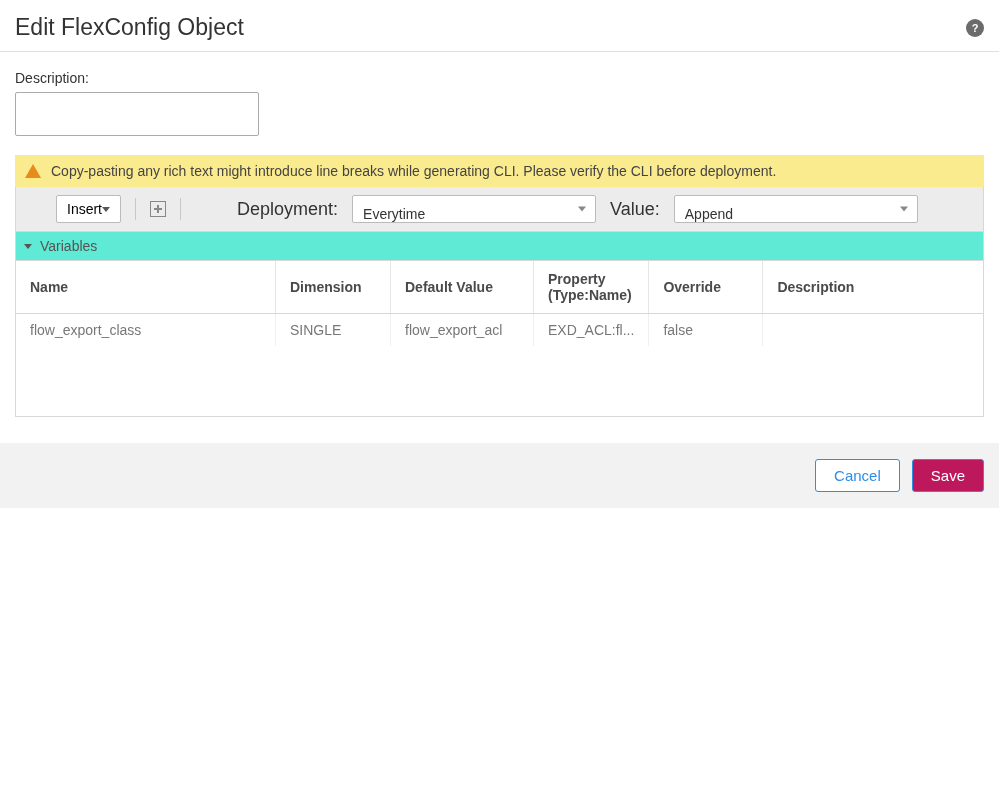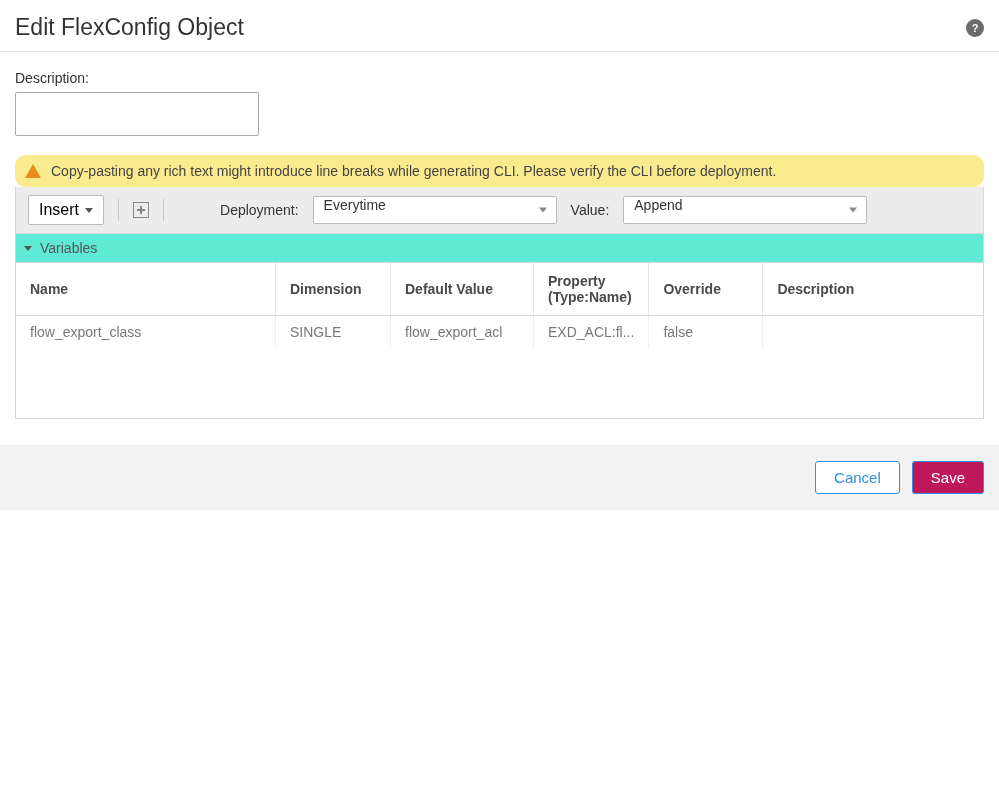--- a/index.html
+++ b/index.html
@@ -46,62 +46,61 @@
     padding: 4px 8px; font-size: 14px; resize: none;
   }
   .warning-bar {
     background: #fbeb8f;
     padding: 8px 10px;
     display: flex;
     align-items: center;
     gap: 10px;
     font-size: 14px;
     color: #444;
-    border-radius: 11px;
   }
   .warn-tri {
     width: 0; height: 0;
     border-left: 8px solid transparent;
     border-right: 8px solid transparent;
     border-bottom: 14px solid #e78b1d;
     position: relative;
     flex-shrink: 0;
   }
   .toolbar {
     background: #ececec;
     border: 1px solid #d7d7d7;
     border-top: none;
     padding: 8px 12px;
     display: flex;
     align-items: center;
     gap: 14px;
   }
   .insert-btn {
     background: #fff; border: 1px solid #bbb; border-radius: 2px;
-    padding: 5px 10px; font-size: 16px; cursor: pointer;
-    display: inline-flex; align-items: center; gap: 6px;
+    padding: 5px 10px; font-size: 14px; cursor: pointer;
+    display: inline-flex; align-items: center;  margin-left: 28px;
   }
   .tri-down {
     width:0;height:0;border-left:4px solid transparent;border-right:4px solid transparent;border-top:5px solid #555;display:inline-block;
   }
   .vsep { width:1px; height:22px; background:#c8c8c8; }
   .expand-icon {
     width:16px;height:16px;border:1px solid #888;position:relative;cursor:pointer;
     display:flex;align-items:center;justify-content:center;
   }
   .expand-icon::before, .expand-icon::after {
     content:'';position:absolute;background:#888;
   }
   .expand-icon::before { width:2px; height:8px; }
   .expand-icon::after  { width:8px; height:2px; }
-  .tool-label { font-size:14px; color:#333; }
+  .tool-label { font-size:18px; color:#333; }
   .select {
     height: 28px; border:1px solid #bbb; border-radius:2px;
     background:#fff; padding:0 26px 0 10px; font-size:14px;
-    position:relative; display:inline-flex; align-items:flex-start; cursor:pointer;
+    position:relative; display:inline-flex; align-items:flex-end; cursor:pointer;
   }
   .select .tri-down { position:absolute; right:9px; top:50%; transform:translateY(-50%); border-top-color:#888;}
   .sel-deploy { width: 244px; }
   .sel-type   { width: 244px; }
   .code-area {
     border:1px solid #d7d7d7; border-top:none;
     padding:10px 10px; min-height:240px; font-family:"Courier New",monospace;
     font-size:15px; line-height:1.25; white-space:pre; color:#000;
     overflow:auto;
   }

